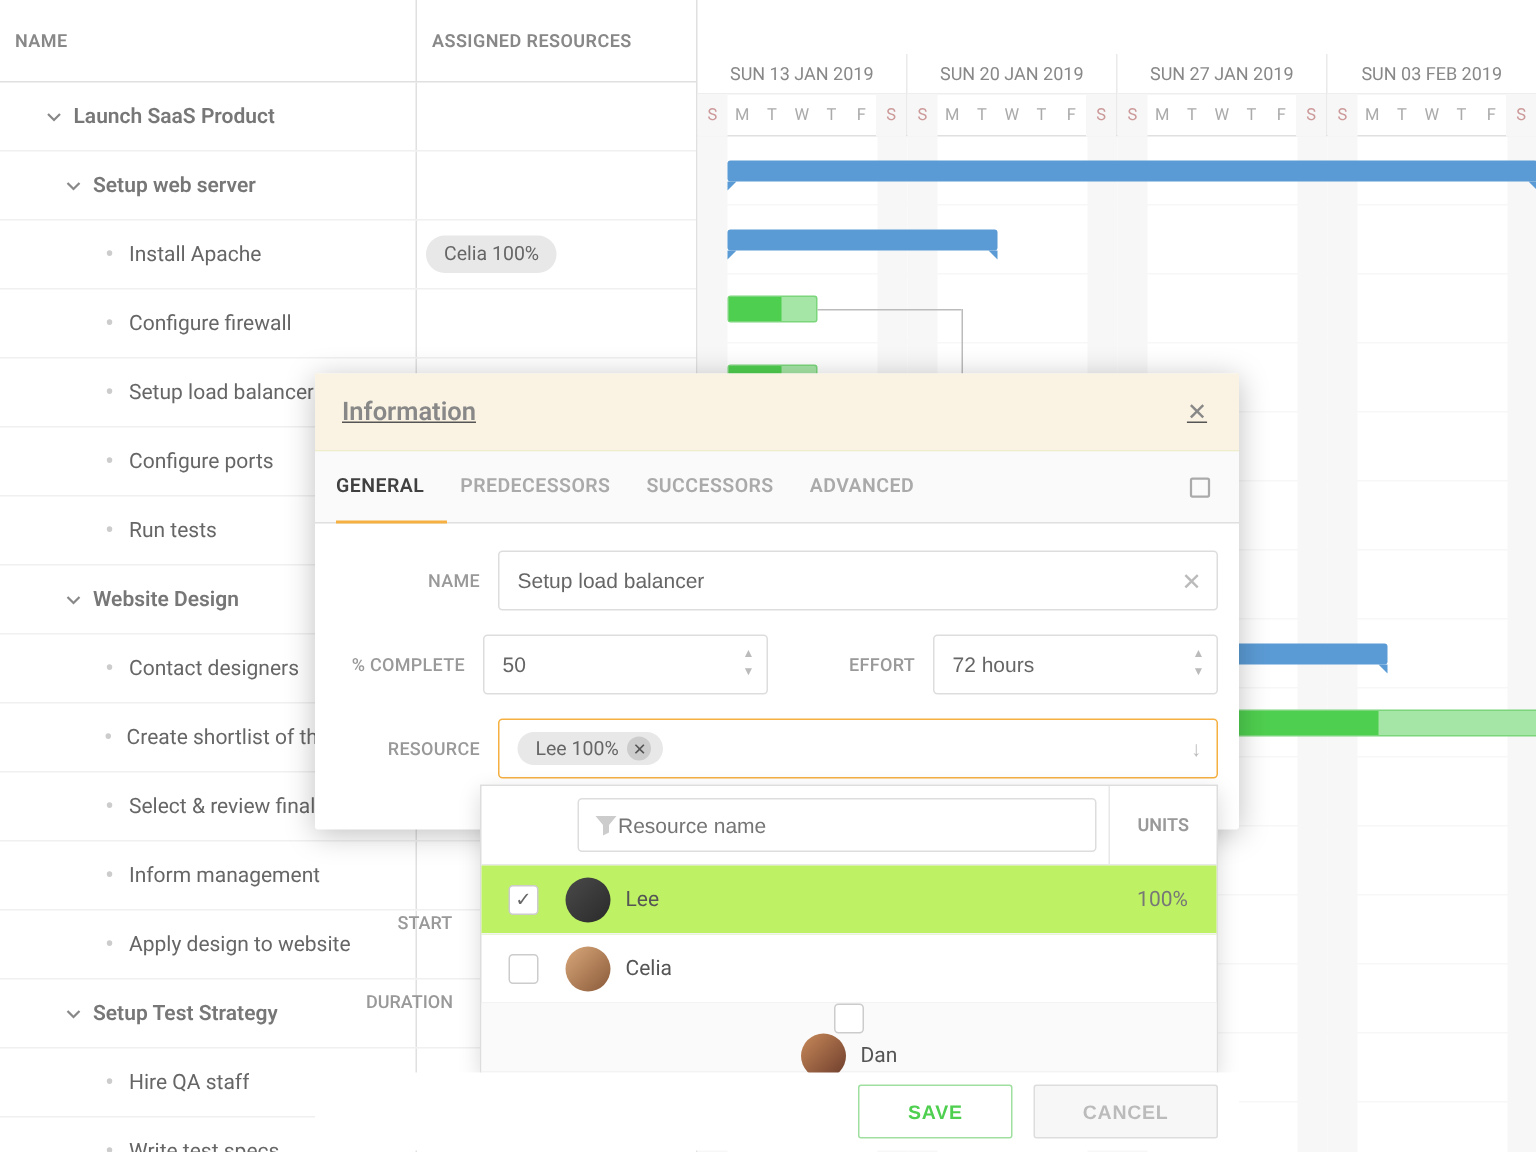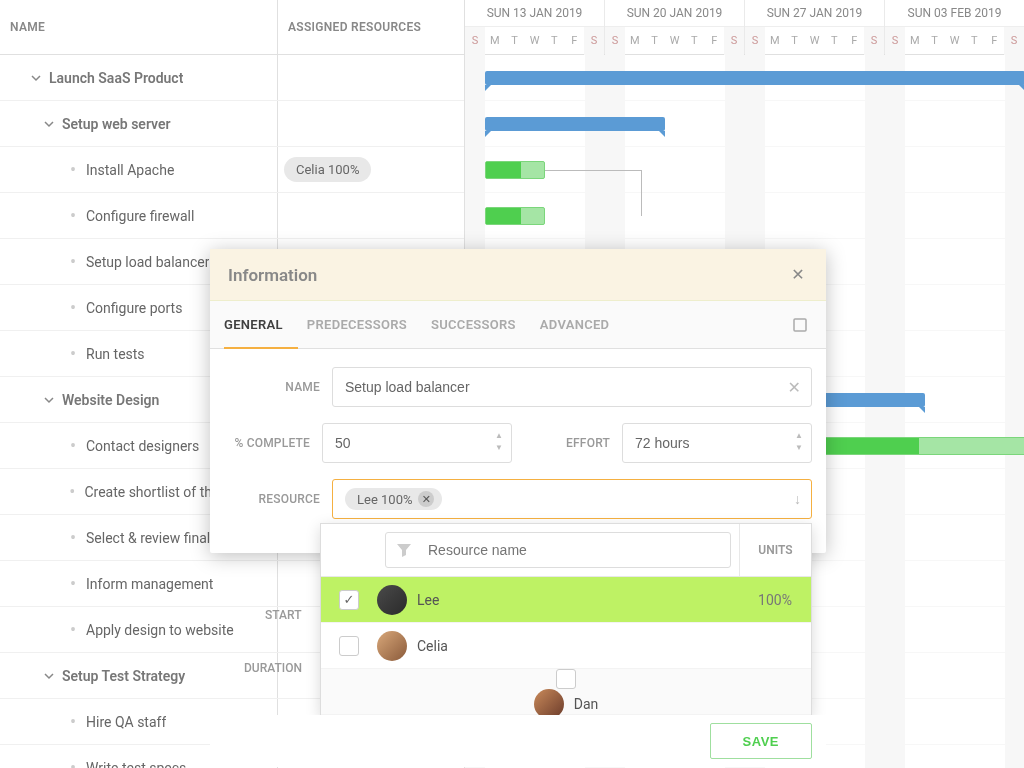--- a/index.html
+++ b/index.html
@@ -23,21 +23,21 @@
   .indent-2 { padding-left: 64px; }
   .exp-arrow { width: 18px; height:18px; display:inline-flex; align-items:center; justify-content:center; color:#888; margin-right:4px; }
   .exp-arrow svg { width: 12px; height: 12px; }
   .bullet { width: 18px; text-align: center; color: #ccc; margin-right: 4px; font-size: 18px; line-height: 1; }
   .task-label { color: #666; white-space: nowrap; overflow: hidden; text-overflow: ellipsis; }
 
   .res-chip { display:inline-block; background:#e8e8e8; color:#666; padding:5px 12px; border-radius: 14px; font-size:13px; margin-left:6px; }
 
   
   .right-pane { flex: 1; position: relative; overflow: hidden; }
-  .tl-header { height: 55px; border-bottom:1px solid #e0e0e0; display:flex; }
+  .tl-header { height: 55px; border-bottom:1px solid #e0e0e0; display:flex;margin-top:36px; }
   .week-col { width: 140px; border-right: 1px solid #eaeaea; }
   .week-label { height: 27px; line-height: 27px; text-align:center; font-size:12px; color:#888; border-bottom:1px solid #eee; }
   .days-row { display:flex; height:28px; }
   .day-cell { width: 20px; text-align:center; font-size:11px; color:#aaa; line-height:28px; }
   .day-cell.wk { background:#f7f7f7; color:#cc9999; }
 
   .tl-body { position: relative; }
   .tl-row { height: 46px; position: relative; border-bottom:1px solid #f7f7f7; }
   .tl-stripe-overlay { position:absolute; top:0; bottom:0; left:0; right:0; pointer-events:none; display:flex; }
   .tl-stripe-overlay .week-col-bg { width:140px; display:flex; }
@@ -50,21 +50,21 @@
   .bar.summary::before { left:0; border-left:0; }
   .bar.summary::after { right:0; border-right:0; }
   .bar.task { background:#a5e5a5; border:1px solid #7bd67b; }
   .bar.task .progress { position:absolute; left:0; top:0; bottom:0; background:#4fcf4f; }
 
   .dep-line { position:absolute; border-top:1px solid #bbb; }
   .dep-line-v { position:absolute; border-left:1px solid #bbb; }
 
   
   .modal { position:absolute; left:210px; top:249px; width:616px; background:#fff; box-shadow:0 3px 20px rgba(0,0,0,.25); border-radius:2px; }
-  .modal-head { background:#faf3e3; height:52px; display:flex; align-items:center; justify-content:space-between; padding:0 18px; border-bottom:1px solid #eec; }
+  .modal-head { background:#faf3e3; height:52px; display:flex; align-items:center; justify-content:space-between; padding:0 18px; border-bottom:1px solid #eec;text-decoration:underline; }
   .modal-title { font-size:17px; font-weight:600; color:#888; }
   .modal-close { color:#888; font-size:16px; cursor:pointer; width:20px; text-align:center; }
 
   .modal-tabs { display:flex; gap:24px; padding:0 14px; height:48px; align-items:center; background:#fafafa; border-bottom:1px solid #e0e0e0; position:relative; }
   .tab { font-size:13px; color:#aaa; font-weight:600; letter-spacing:.3px; text-align:center; cursor:pointer; }
   .tab.active { color:#404040; }
   .tab-underline { position:absolute; bottom:-1px; left:14px; width:74px; height:2px; background:#f5b041; }
   .tab-popout { width:24px; height:24px; display:flex;align-items:center;justify-content:center; color:#aaa; cursor:pointer; margin-left:auto; }
 
   .modal-body { padding:18px 14px; }
@@ -83,21 +83,21 @@
 
   .chip { background:#e8e8e8; border-radius:13px; padding:3px 8px 3px 12px; display:inline-flex; align-items:center; gap:6px; font-size:13px; color:#666; }
   .chip .chip-x { background:#ccc; border-radius:50%; width:16px; height:16px; display:flex; align-items:center; justify-content:center; font-size:11px; color:#555; cursor:pointer; }
   .dd-arrow { position:absolute; right:10px; color:#bbb; font-size:14px; }
 
   
   .dropdown-panel { position:absolute; left:320px; top:523px; width:492px; background:#fff; border:1px solid #ddd; box-shadow:0 4px 14px rgba(0,0,0,.15); }
   .dd-head { display:flex; border-bottom:1px solid #e8e8e8; }
   .dd-head-check { width:56px; }
   .dd-filter { flex:1; padding:8px; }
-  .dd-filter-inner { border:1px solid #ddd; height:36px; border-radius:3px; display:flex; align-items:center; padding:0 10px; gap:16px; color:#aaa; }
+  .dd-filter-inner { border:1px solid #ddd; height:36px; border-radius:3px; display:flex; align-items:center; padding:0 10px; gap:0; color:#aaa; }
   .dd-filter-inner svg { width:16px; height:16px; fill:#ccc; }
   .dd-units-head { width:72px; display:flex; align-items:center; justify-content:center; font-size:12px; color:#999; font-weight:600; border-left:1px solid #e8e8e8; }
 
   .dd-row { display:flex; align-items:center; height:46px; border-bottom:1px solid #f3f3f3; }
   .dd-row.selected { background:#bef264; }
   .dd-row.stripe { background:#fafafa;flex-direction:column; }
   .dd-checkcell { width:56px; display:flex; align-items:center; justify-content:center; }
   .chk { width:20px; height:20px; border:1px solid #ccc; border-radius:3px; display:flex; align-items:center; justify-content:center; background:#fff; }
   .chk.on::after { content:"✓"; color:#666; font-size:13px; }
   .dd-namecell { flex:1; display:flex; align-items:center; gap:10px; }
@@ -482,13 +482,14 @@
           <span class="avatar dan"></span>
           <span>Dan</span>
         </div>
         <div class="dd-unitscell"></div>
       </div>
     </div>
 </div>
 
 <div class="modal-buttons">
   <button class="btn save">SAVE</button>
+  <button class="btn cancel">CANCEL</button>
 </div>
 
 </body></html>

